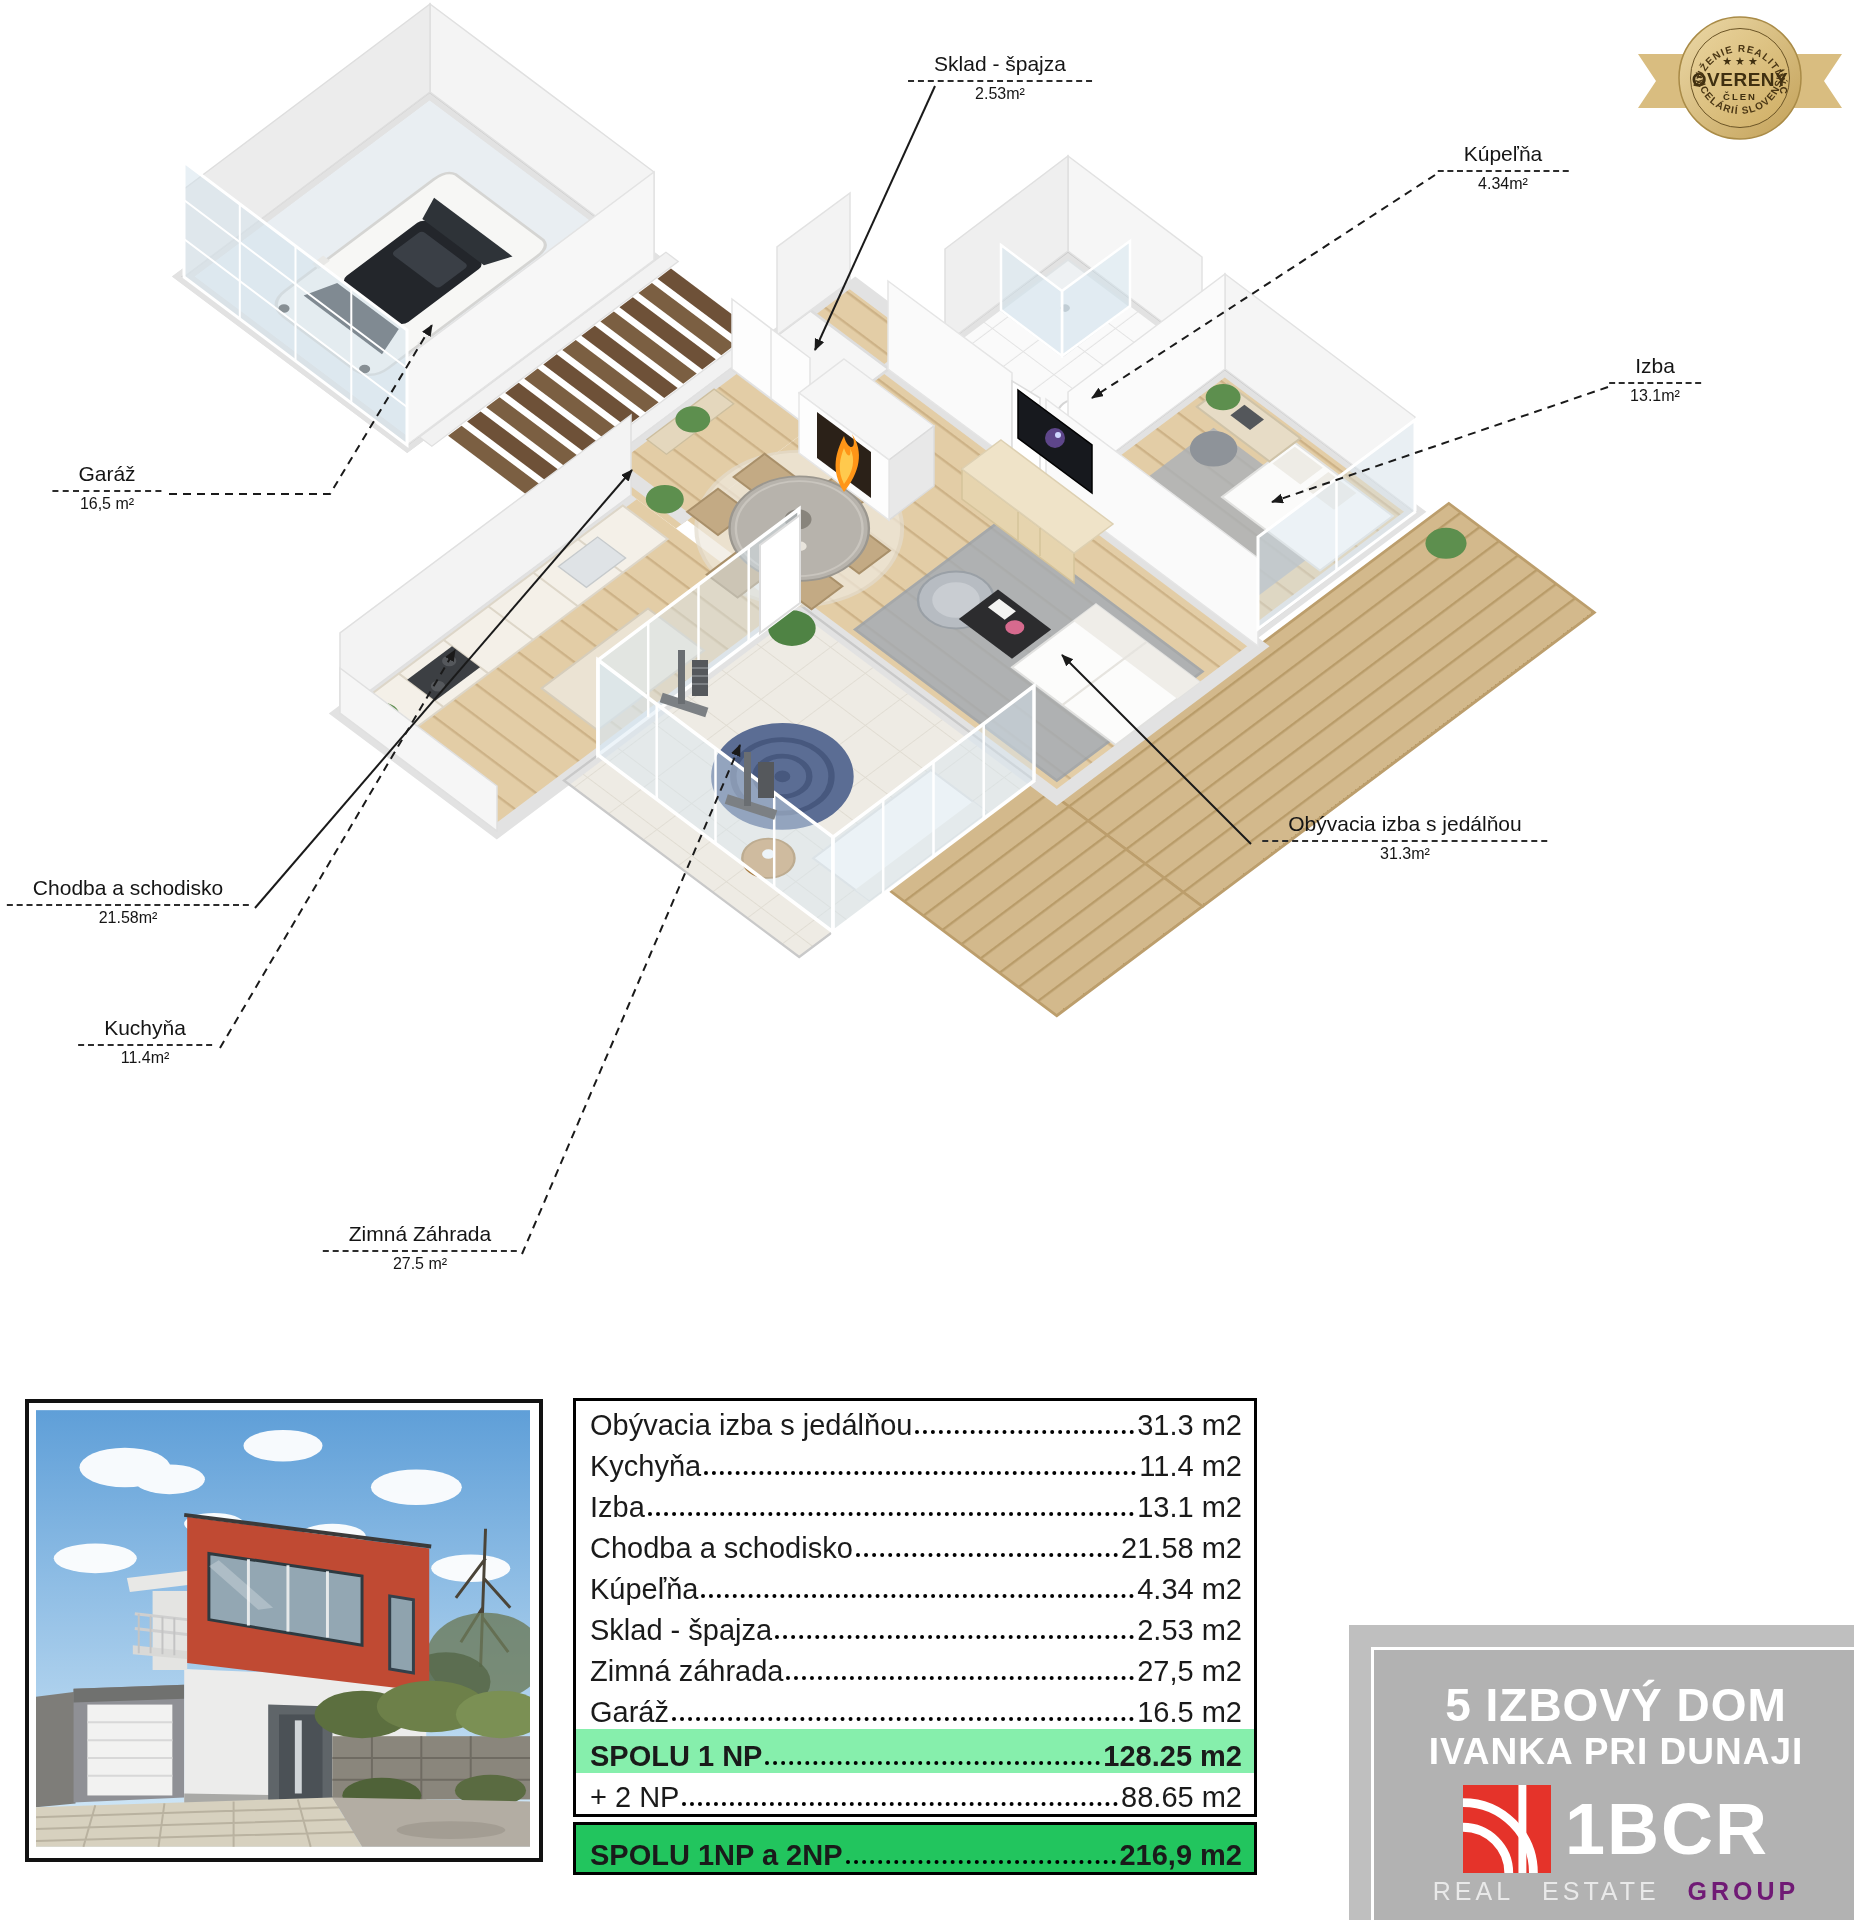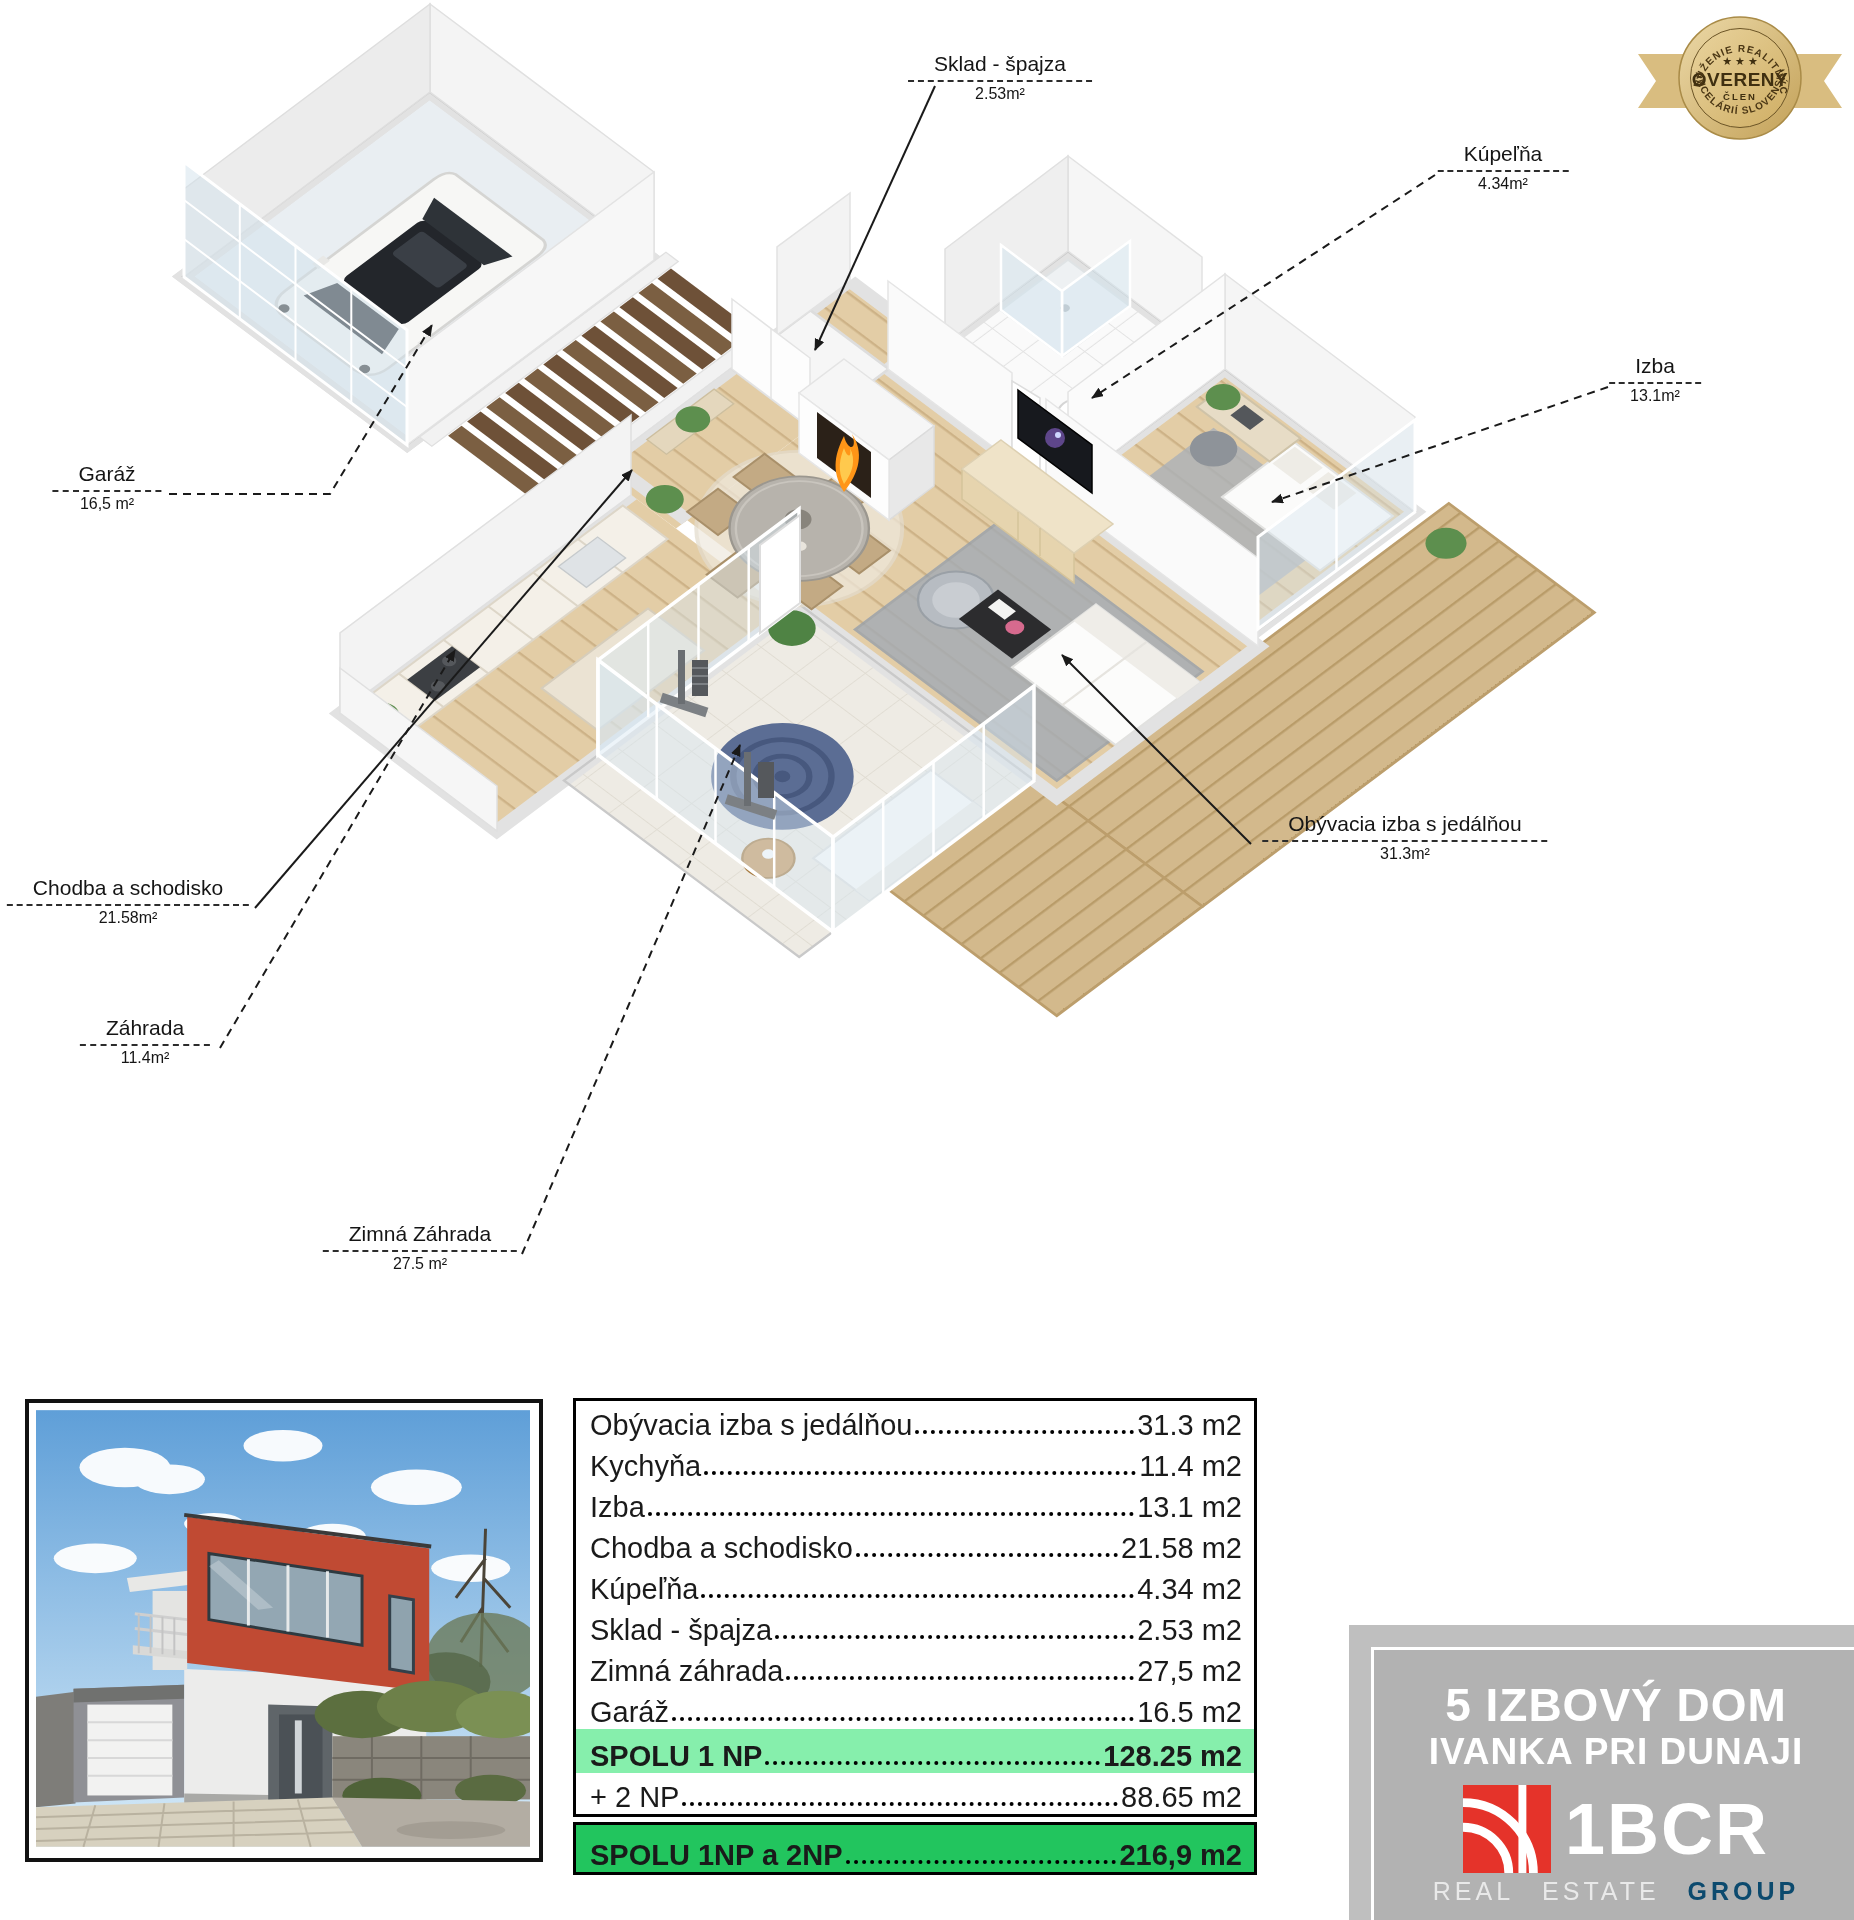--- a/index.html
+++ b/index.html
@@ -29,21 +29,21 @@
   .brand{position:absolute;left:1349px;top:1625px;width:505px;height:295px;background:#bfbfbf;z-index:4;}
   .brand-inner{position:absolute;left:22px;top:22px;right:-4px;bottom:-4px;background:#b2b2b2;
                border-top:3px solid #fff;border-left:3px solid #fff;text-align:center;padding-top:30px;}
   .brand-title{font-size:46px;font-weight:bold;color:#fff;letter-spacing:1px;line-height:1.1;}
   .brand-sub{font-size:37px;font-weight:bold;color:#fff;letter-spacing:1px;}
   .logo-row{display:flex;align-items:center;justify-content:center;gap:14px;margin-top:12px;}
   .logo-mark{width:88px;height:88px;}
   .logo-text{font-size:72px;font-weight:bold;color:#fff;letter-spacing:2px;text-align:center;}
   .tagline{margin-top:4px;font-size:25px;letter-spacing:4px;color:#e9e9e9;}
   .tagline .t1,.tagline .t2{margin-right:28px;}
-  .tagline .t3{font-weight:bold;color:#0c4a6e;}
+  .tagline .t3{font-weight:bold;color:#701a75;}
   .badge{position:absolute;left:1628px;top:8px;z-index:5;}
 </style>
 </head>
 <body>
 
 <svg id="plan-svg" width="1854" height="1390" viewBox="0 0 1854 1390">
   <defs>
     <pattern id="wood" width="8" height="0.38" patternUnits="userSpaceOnUse">
       <rect width="8" height="0.38" fill="#e3cda6"></rect>
       <rect width="8" height="0.035" fill="#cdb287"></rect>
@@ -301,21 +301,21 @@
 </div>
 <div class="callout" style="left:107px;top:460px">
   <span class="c-name">Garáž</span>
   <span class="c-area">16,5 m²</span>
 </div>
 <div class="callout" style="left:128px;top:874px">
   <span class="c-name">Chodba a schodisko</span>
   <span class="c-area">21.58m²</span>
 </div>
 <div class="callout" style="left:145px;top:1014px">
-  <span class="c-name">Záhrada</span>
+  <span class="c-name">Kuchyňa</span>
   <span class="c-area">11.4m²</span>
 </div>
 <div class="callout" style="left:1405px;top:810px">
   <span class="c-name">Obývacia izba s jedálňou</span>
   <span class="c-area">31.3m²</span>
 </div>
 <div class="callout" style="left:420px;top:1220px">
   <span class="c-name">Zimná Záhrada</span>
   <span class="c-area">27.5 m²</span>
 </div>

